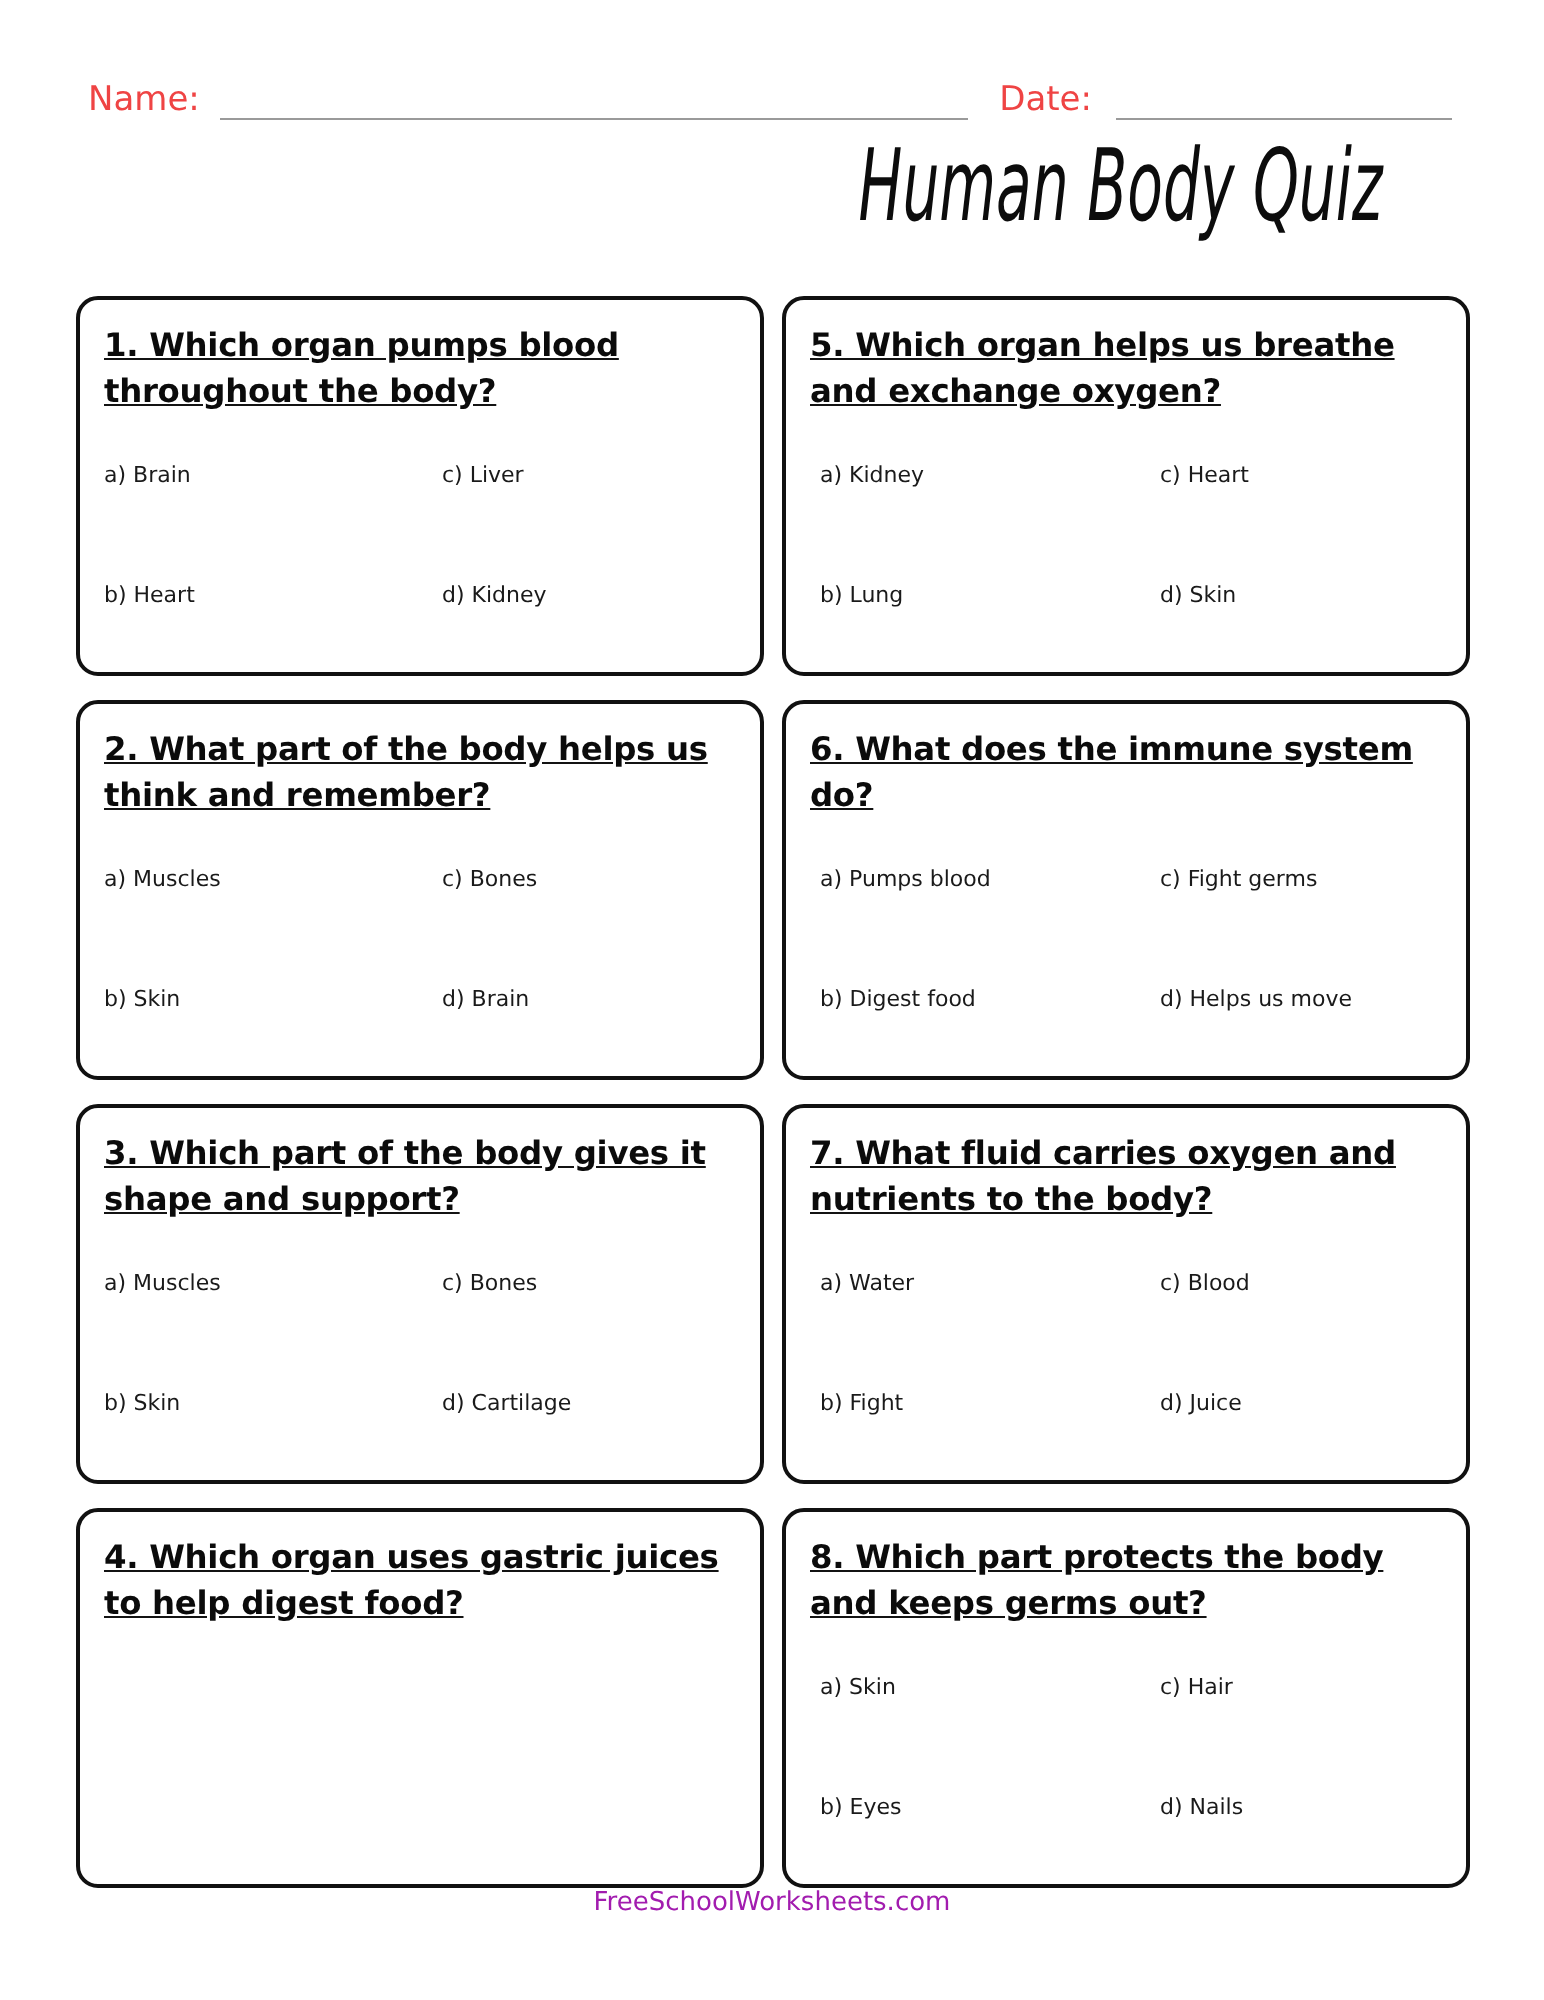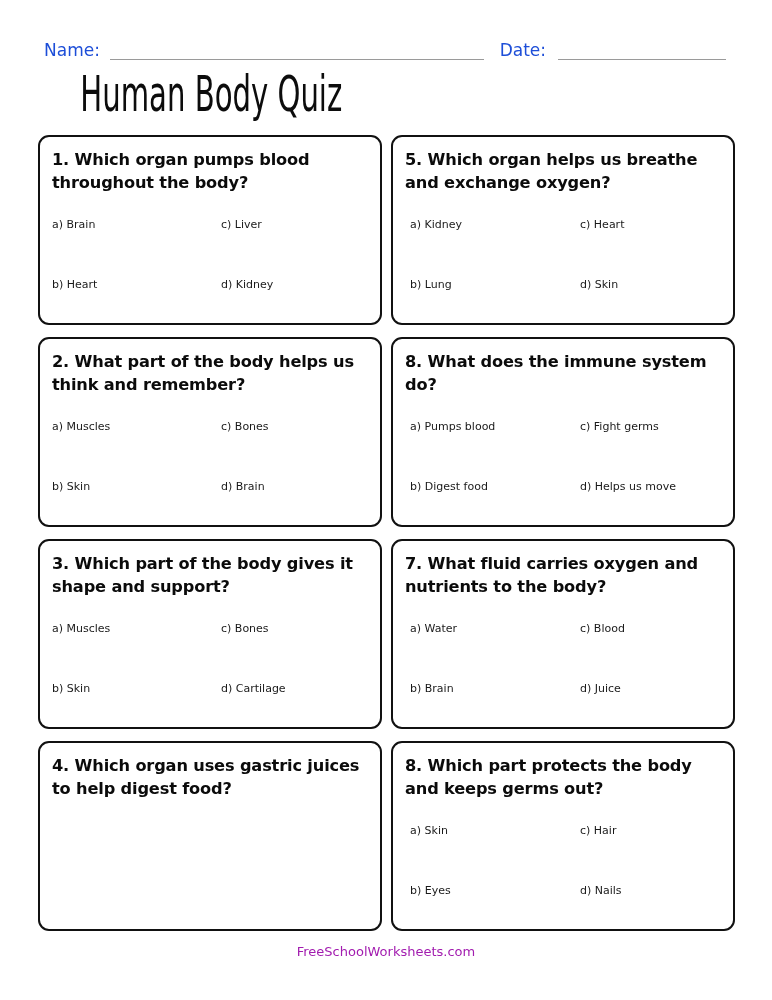--- a/index.html
+++ b/index.html
@@ -24,61 +24,63 @@
     top: 30px;
     height: 30px;
     display: flex;
     align-items: flex-end;
     padding: 0 46px 0 44px;
   }
   .field { display: flex; align-items: flex-end; }
   .field-label {
     font-size: 17px;
     line-height: 20px;
-    color: #1d4ed8;
+    color: #ef4444;
     white-space: nowrap;
   }
   .rule {
     border-bottom: 1.6px solid #9a9a9a;
     height: 17px;
   }
   .rule-name { width: 374px; margin-left: 10px; }
   .rule-date { width: 168px; margin-left: 12px; }
   .spacer { flex: 1 1 auto; }
 
   
   .title {
     position: absolute;
     top: 68px;
     left: 0; right: 0;
-    text-align: left;
+    text-align: right;
     font-size: 47px;
     line-height: 52px;
     font-weight: 400;
     letter-spacing: 0px;
     color: #0c0c0c;
     white-space: nowrap;
+    font-style: italic;
   }
   .title span {
     display: inline-block;
     transform: scaleX(0.62) scaleY(1.06);
     transform-origin: center center;
     font-weight: 500;
   }
 
   
   .grid {
     position: absolute;
     left: 38px;
-    top: 135px;
+    top: 148px;
     width: 697px;
     display: grid;
     grid-template-columns: 344px 344px;
     column-gap: 9px;
     row-gap: 12px;
+    text-decoration: underline;
   }
 
   .qbox {
     height: 190px;
     border: 2.2px solid #111111;
     border-radius: 11px;
     background: #ffffff;
     padding: 11px 12px 0 12px;
     position: relative;
     overflow: hidden;
@@ -168,21 +170,21 @@
     <div class="qtext">2. What part of the body helps us think and remember?</div>
     <div class="options">
       <span class="opt">a) Muscles</span>
       <span class="opt">c) Bones</span>
       <span class="opt">b) Skin</span>
       <span class="opt">d) Brain</span>
     </div>
   </div>
 
   <div class="qbox indent">
-    <div class="qtext">8. What does the immune system do?</div>
+    <div class="qtext">6. What does the immune system do?</div>
     <div class="options">
       <span class="opt">a) Pumps blood</span>
       <span class="opt">c) Fight germs</span>
       <span class="opt">b) Digest food</span>
       <span class="opt">d) Helps us move</span>
     </div>
   </div>
 
   <div class="qbox flush">
     <div class="qtext">3. Which part of the body gives it shape and support?</div>
@@ -192,21 +194,21 @@
       <span class="opt">b) Skin</span>
       <span class="opt">d) Cartilage</span>
     </div>
   </div>
 
   <div class="qbox indent">
     <div class="qtext">7. What fluid carries oxygen and nutrients to the body?</div>
     <div class="options">
       <span class="opt">a) Water</span>
       <span class="opt">c) Blood</span>
-      <span class="opt">b) Brain</span>
+      <span class="opt">b) Fight</span>
       <span class="opt">d) Juice</span>
     </div>
   </div>
 
   <div class="qbox flush">
     <div class="qtext">4. Which organ uses gastric juices to help digest food?</div>
   </div>
 
   <div class="qbox indent">
     <div class="qtext">8. Which part protects the body and keeps germs out?</div>

